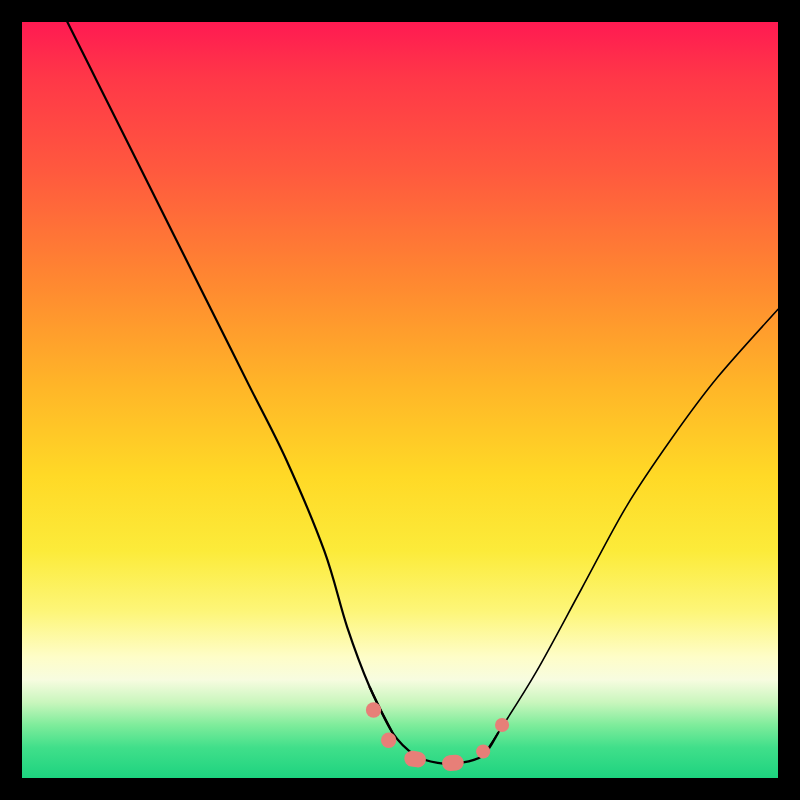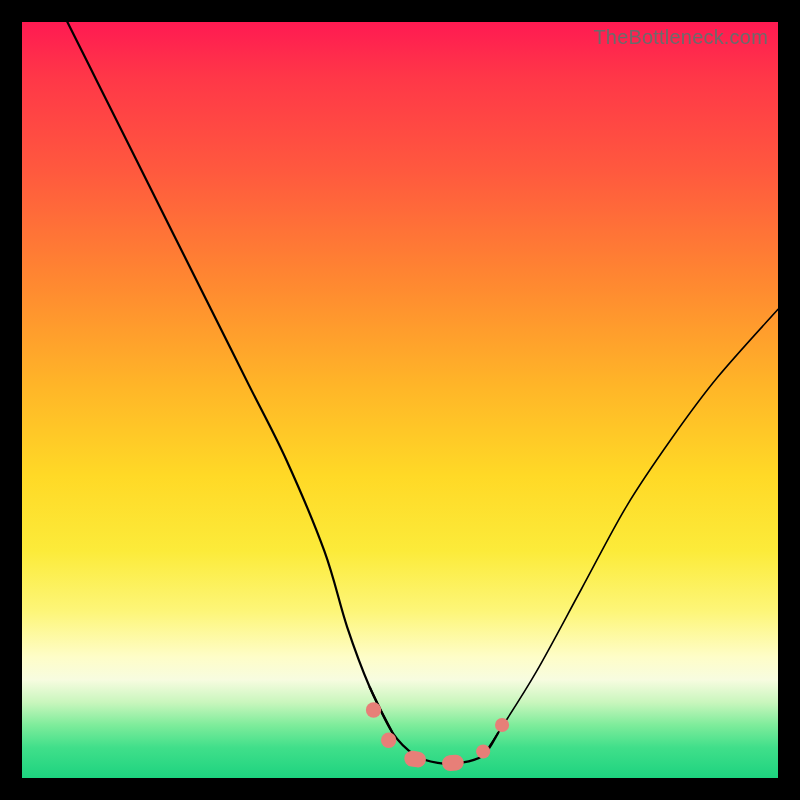--- a/index.html
+++ b/index.html
@@ -76,21 +76,20 @@
     fill: #e77f78;
     stroke: none;
   }
 </style>
 </head>
 <body>
 
 <div class="frame">
   <div class="plot-area">
 
-    <div class="watermark">TheBottleneck.com</div>
 
     <svg class="curve" viewBox="0 0 756 756">
 
       <path id="curve-left" class="line-main" d="M 45.36 0 C 50.4 10.080000000000004, 64.26 37.80000000000001, 75.60000000000001 60.48000000000002 C 86.94000000000001 83.16000000000003, 100.79999999999998 110.88000000000004, 113.39999999999999 136.08000000000004 C 126 161.28000000000006, 138.60000000000002 186.48000000000008, 151.20000000000002 211.68000000000006 C 163.8 236.88000000000005, 176.4 262.08000000000004, 189 287.28000000000003 C 201.6 312.48, 214.2 337.68, 226.79999999999998 362.88 C 239.39999999999998 388.08, 251.99999999999994 410.76, 264.59999999999997 438.48 C 277.2 466.20000000000005, 292.32000000000005 501.4800000000001, 302.40000000000003 529.2 C 312.48 556.9200000000001, 317.52 582.12, 325.08 604.8 C 332.64 627.4799999999999, 340.2 647.64, 347.76 665.28 C 355.32 682.92, 366.65999999999997 703.0799999999999, 370.44 710.64"></path>
       <path id="curve-mid" class="line-main" d="M 347.76 665.28 C 351.53999999999996 672.8399999999999, 362.88 699.3, 370.44 710.64 C 378 721.98, 385.56 728.2800000000001, 393.12 733.32 C 400.68 738.36, 408.24 739.62, 415.8 740.88 C 423.36 742.14, 430.91999999999996 742.14, 438.47999999999996 740.88 C 446.03999999999996 739.62, 454.85999999999996 738.36, 461.15999999999997 733.32 C 467.46 728.2800000000001, 473.76 714.42, 476.28000000000003 710.64"></path>
       <path id="curve-right" class="line-right-thin" d="M 461.15999999999997 733.32 C 463.67999999999995 729.5400000000001, 467.46000000000004 724.5, 476.28000000000003 710.64 C 485.1 696.78, 500.22 674.0999999999999, 514.08 650.16 C 527.94 626.22, 544.3199999999999 594.72, 559.4399999999999 567 C 574.56 539.28, 589.6800000000001 509.04, 604.8000000000001 483.84000000000003 C 619.9200000000001 458.64000000000004, 635.04 437.22, 650.16 415.8 C 665.28 394.38, 677.88 376.74, 695.52 355.32 C 713.16 333.9, 745.92 298.62, 756 287.28000000000003"></path>
       <g id="markers">
           <circle cx="351.54" cy="687.96" r="7.68" class="marker-blob"></circle>
           <circle cx="366.65999999999997" cy="718.2" r="7.68" class="marker-blob"></circle>
           <rect x="382.32" y="729.1800000000001" width="21.6" height="15.840000000000002" rx="7.920000000000001" class="marker-blob" transform="rotate(8 393.12 737.1)"></rect>

